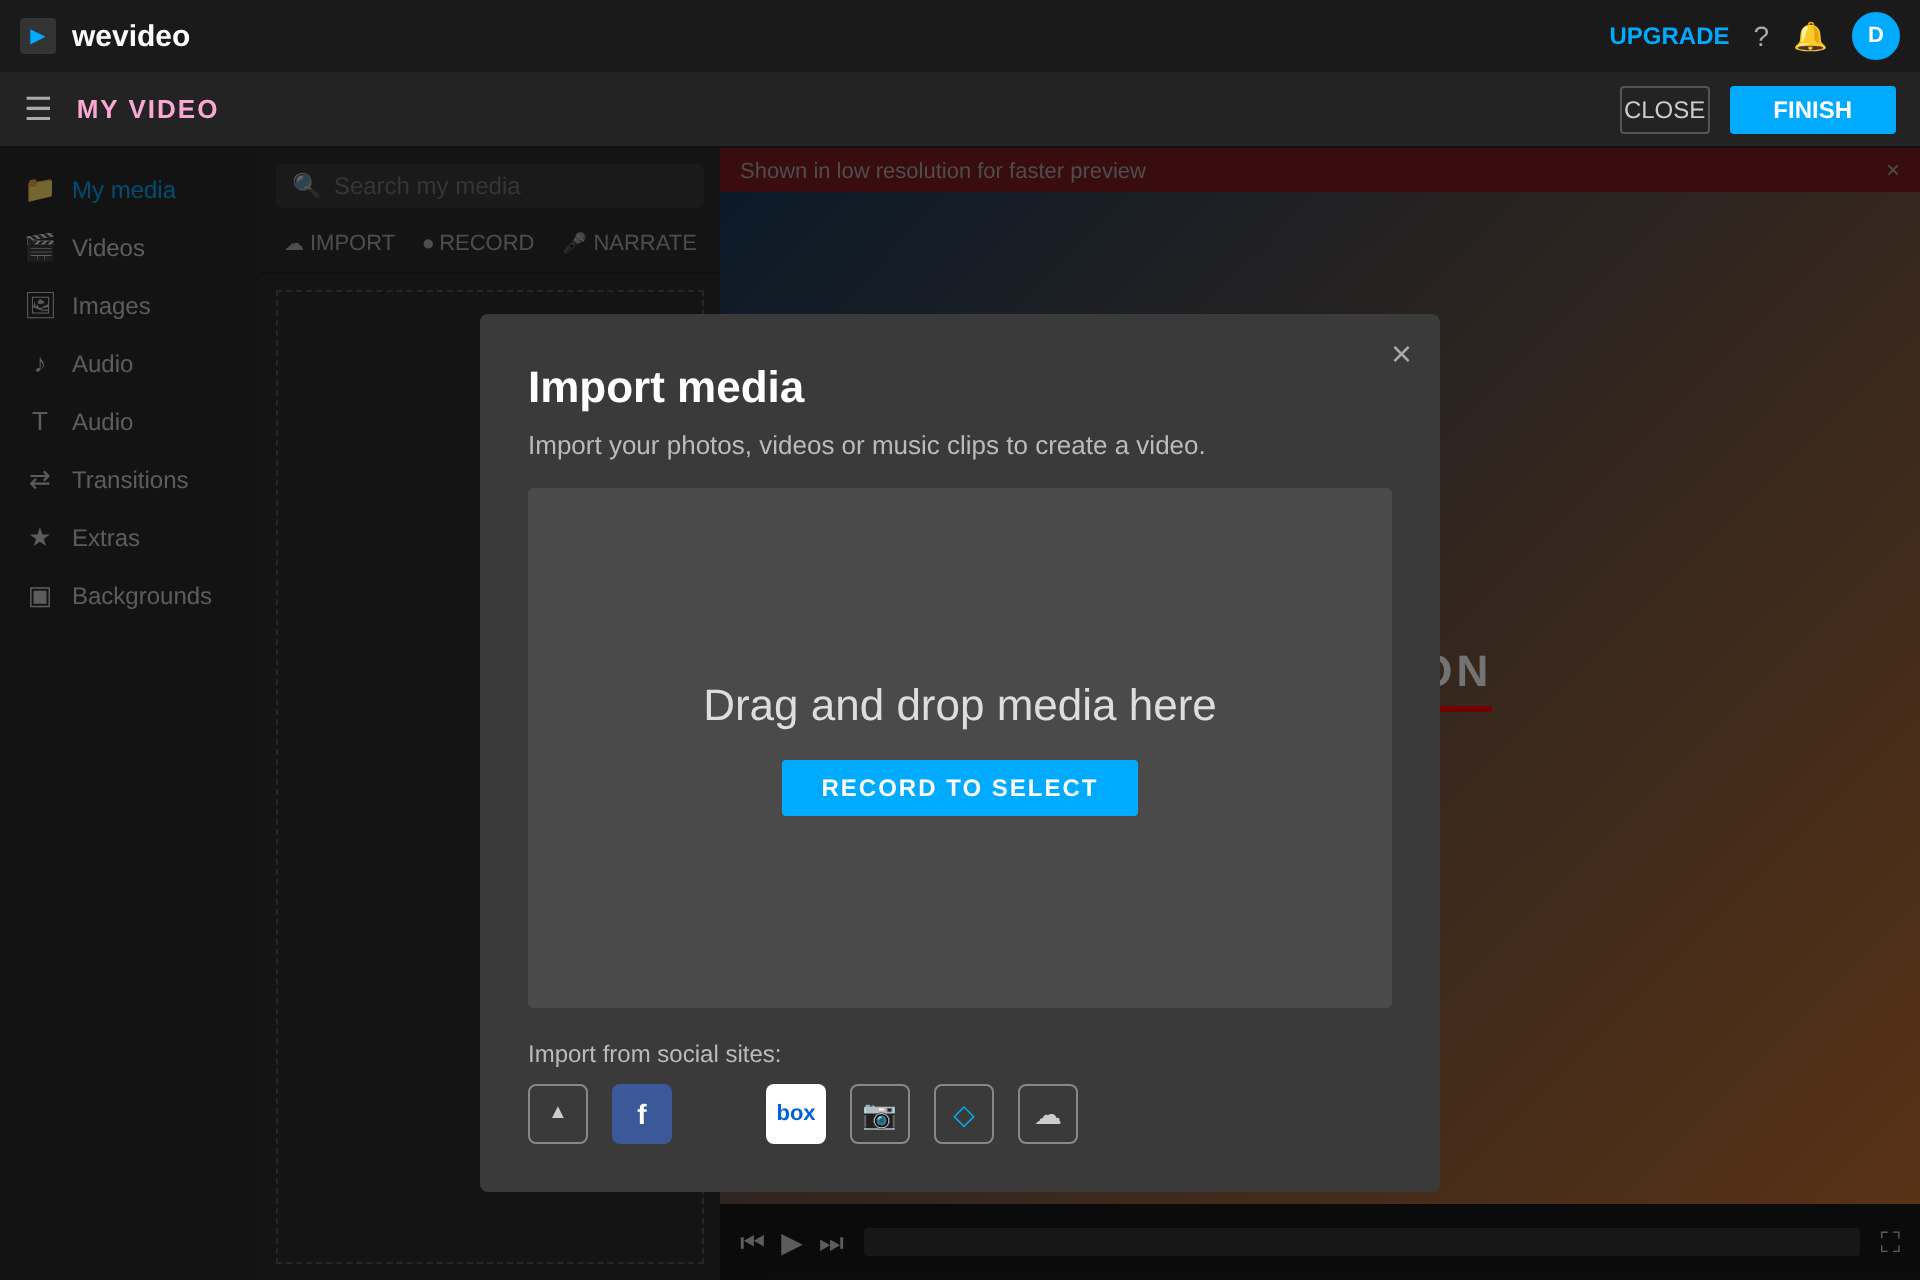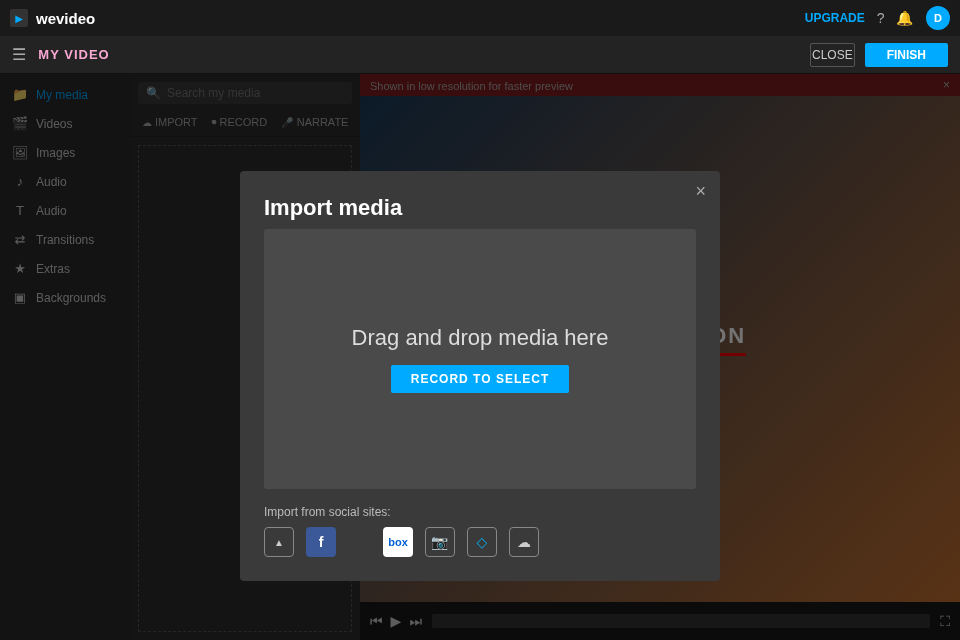--- a/index.html
+++ b/index.html
@@ -267,20 +267,21 @@
       </div>
       <div class="preview-timeline"></div>
       <span class="fullscreen-icon">⛶</span>
     </div>
   </div>
 
   <div class="modal-overlay">
     <div class="modal">
       <span class="modal-close">×</span>
       <div class="modal-title">Import media</div>
+      <div class="modal-subtitle">Import your photos, videos or music clips to create a video.</div>
       <div class="drop-zone">
         <span class="drop-text">Drag and drop media here</span>
         <button class="browse-btn">RECORD TO SELECT</button>
       </div>
       <div class="social-section">
         <div class="social-label">Import from social sites:</div>
         <div class="social-icons">
           <div class="social-icon si-drive">▲</div>
           <div class="social-icon si-fb">f</div>
           <div class="social-icon si-box">box</div>

